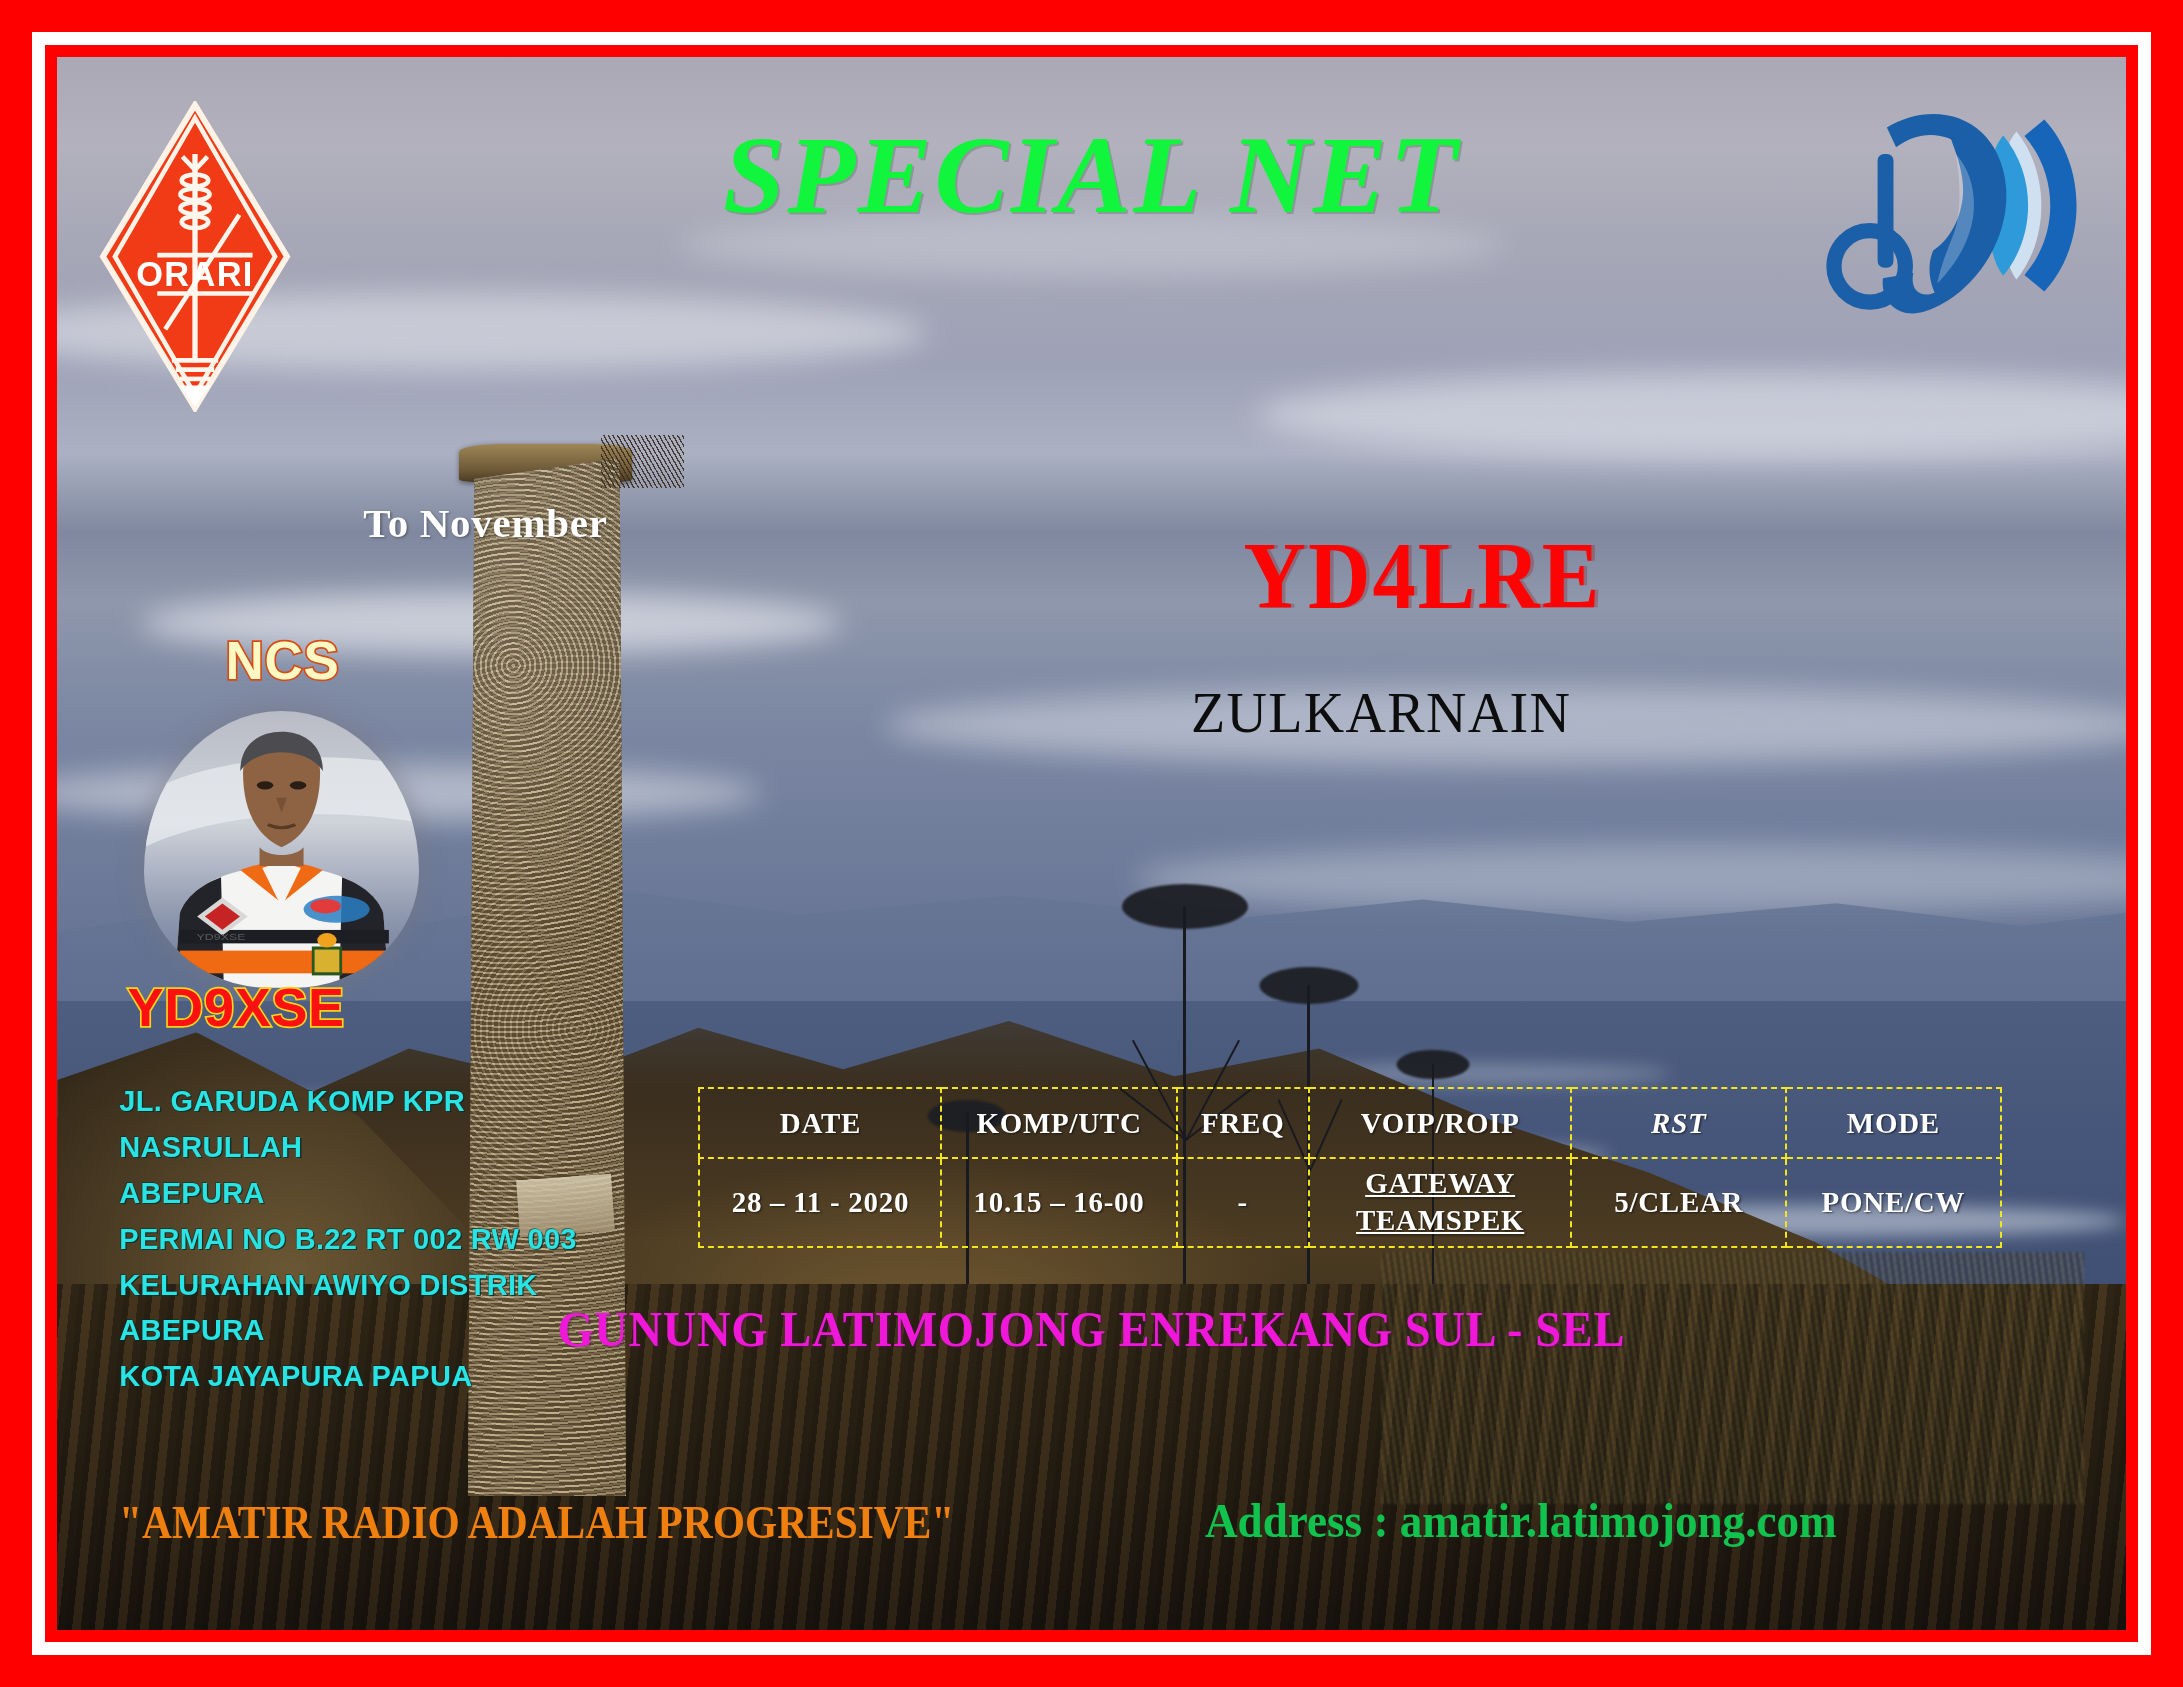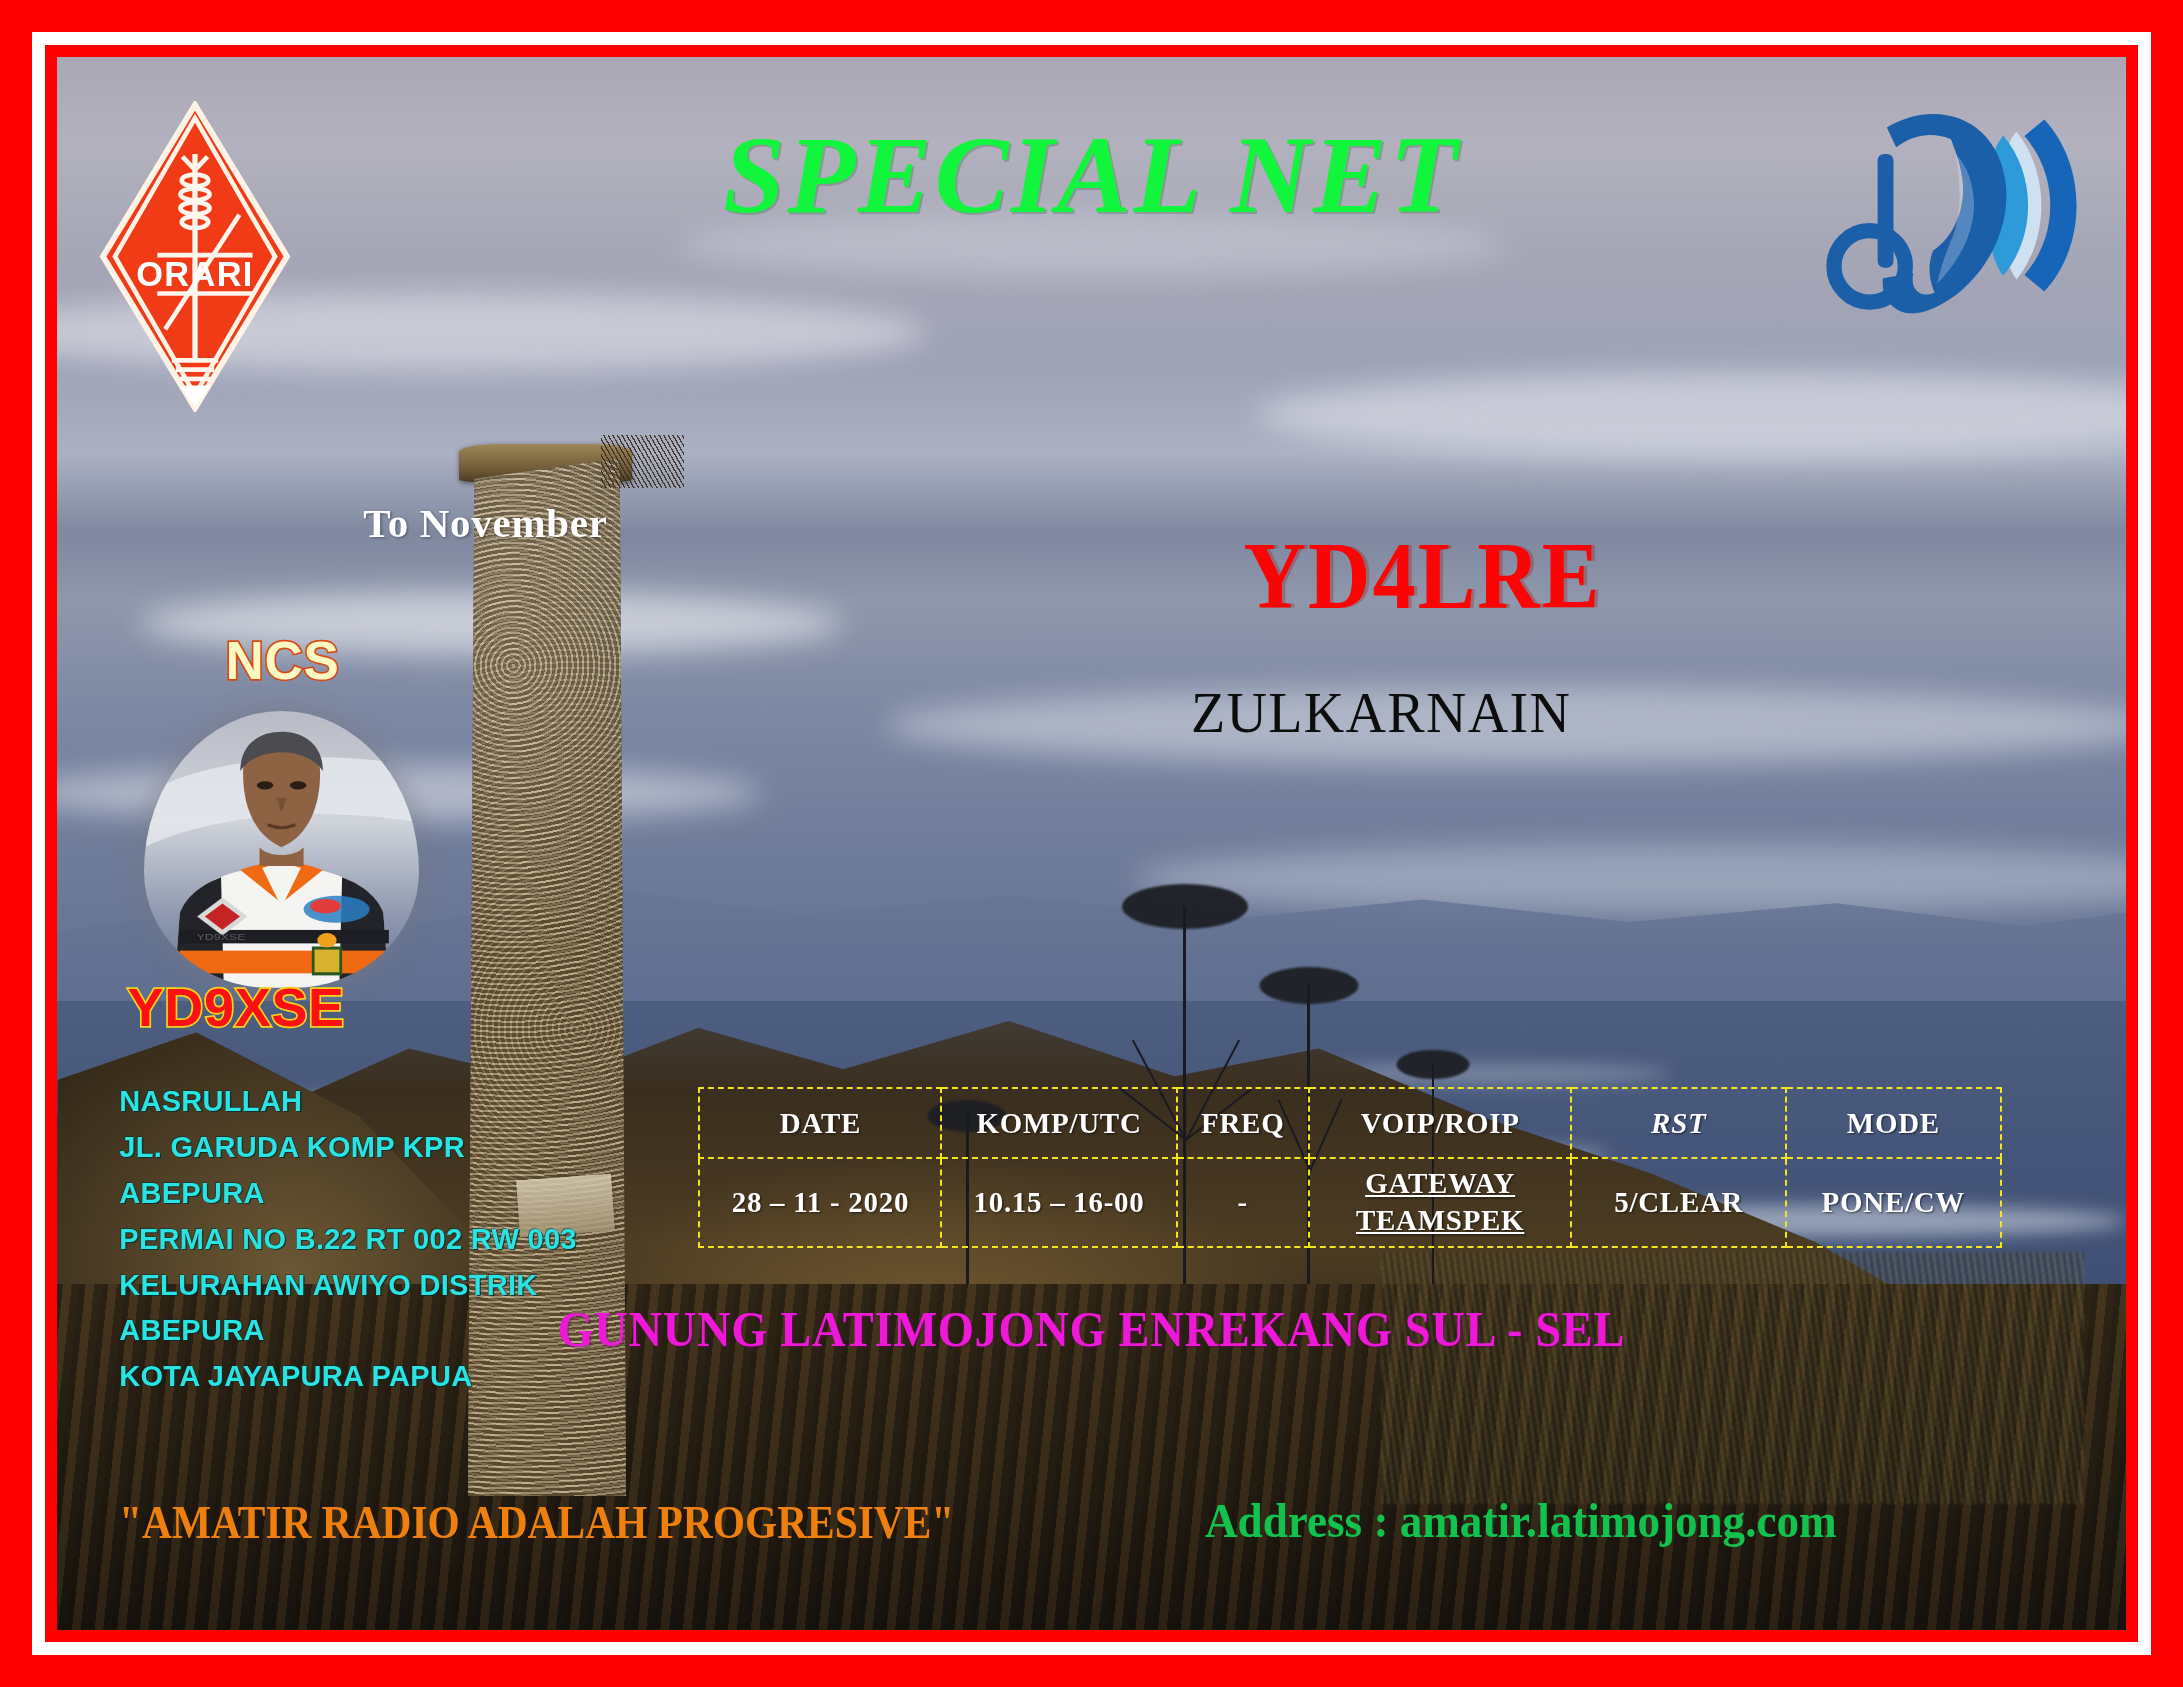--- a/index.html
+++ b/index.html
@@ -403,22 +403,22 @@
          <ellipse cx="112" cy="72" rx="6" ry="4" fill="#2a1d14"></ellipse>
          <path d="M96,84 L100,98 L104,84 Z" fill="#6d4a2f" opacity=".7"></path>
          <path d="M90,110 Q100,116 110,110" stroke="#5a3a24" stroke-width="3" fill="none"></path>
          <path d="M84,132 C90,142 110,142 116,132 L116,150 L84,150 Z" fill="#8d6343"></path>
        </svg>
      </div>
 
      <div class="t-yd9xse">YD9XSE</div>
 
      <div class="addr">
+       <div>JL. GARUDA KOMP KPR</div>
        <div>NASRULLAH</div>
-       <div>JL. GARUDA KOMP KPR</div>
        <div>ABEPURA</div>
        <div>PERMAI NO B.22 RT 002 RW 003</div>
        <div>KELURAHAN AWIYO DISTRIK</div>
        <div>ABEPURA</div>
        <div>KOTA JAYAPURA PAPUA</div>
      </div>
 
      <table class="qso">
        <tbody>
               <tr class="hdr">

